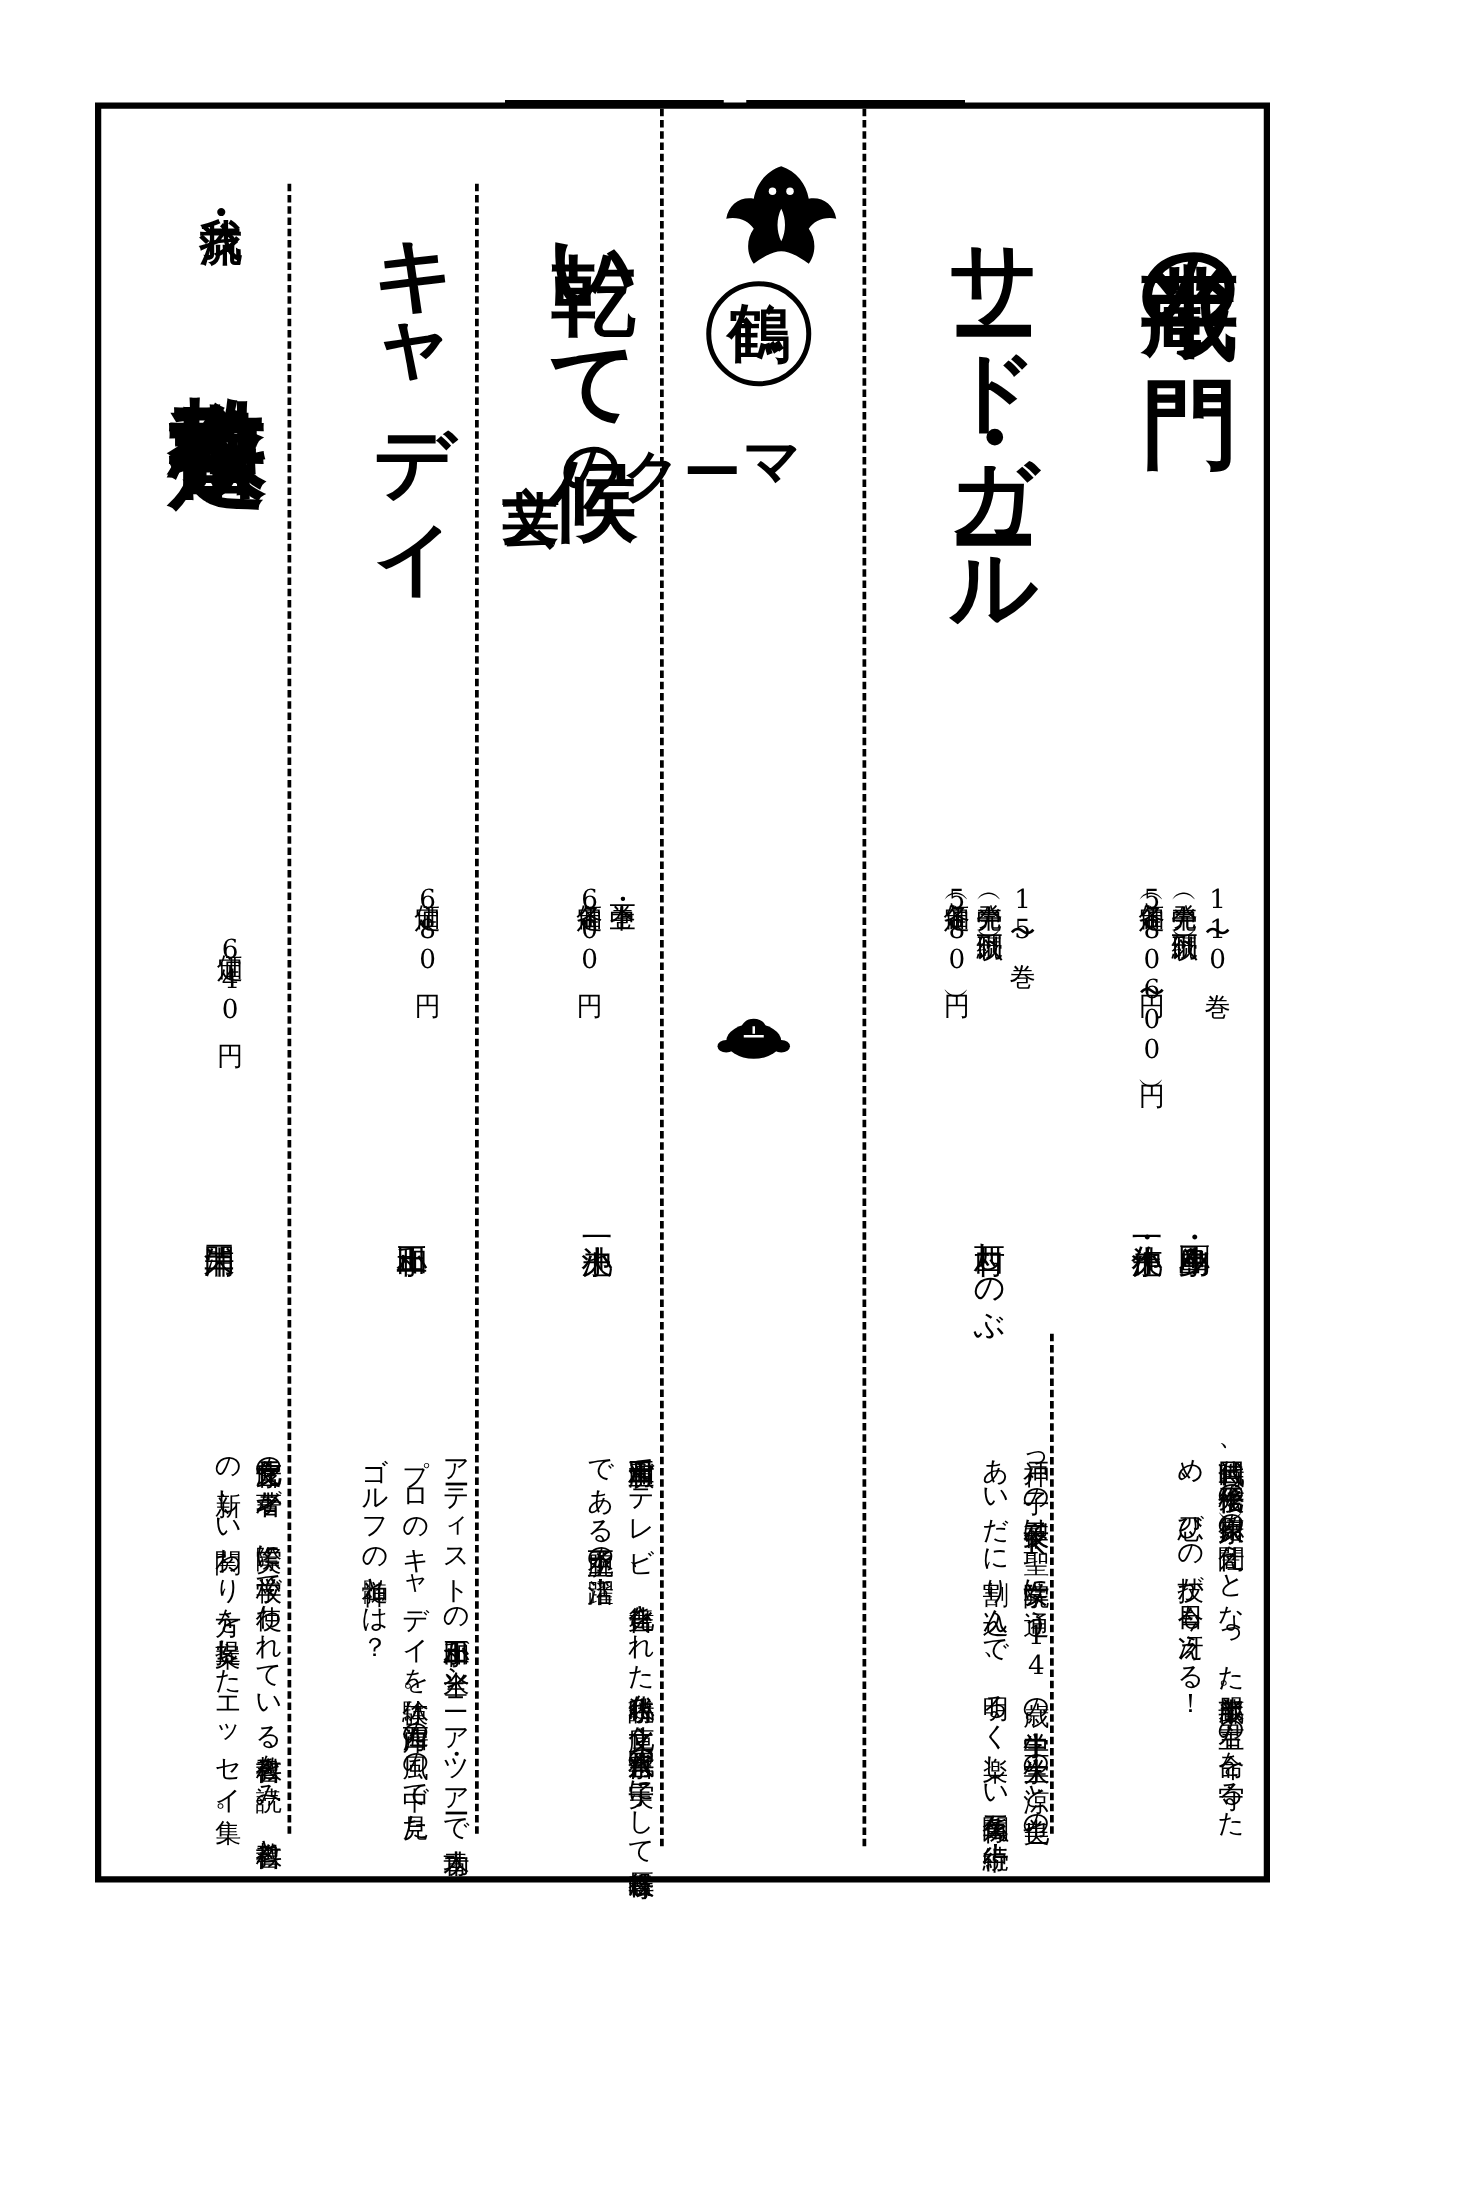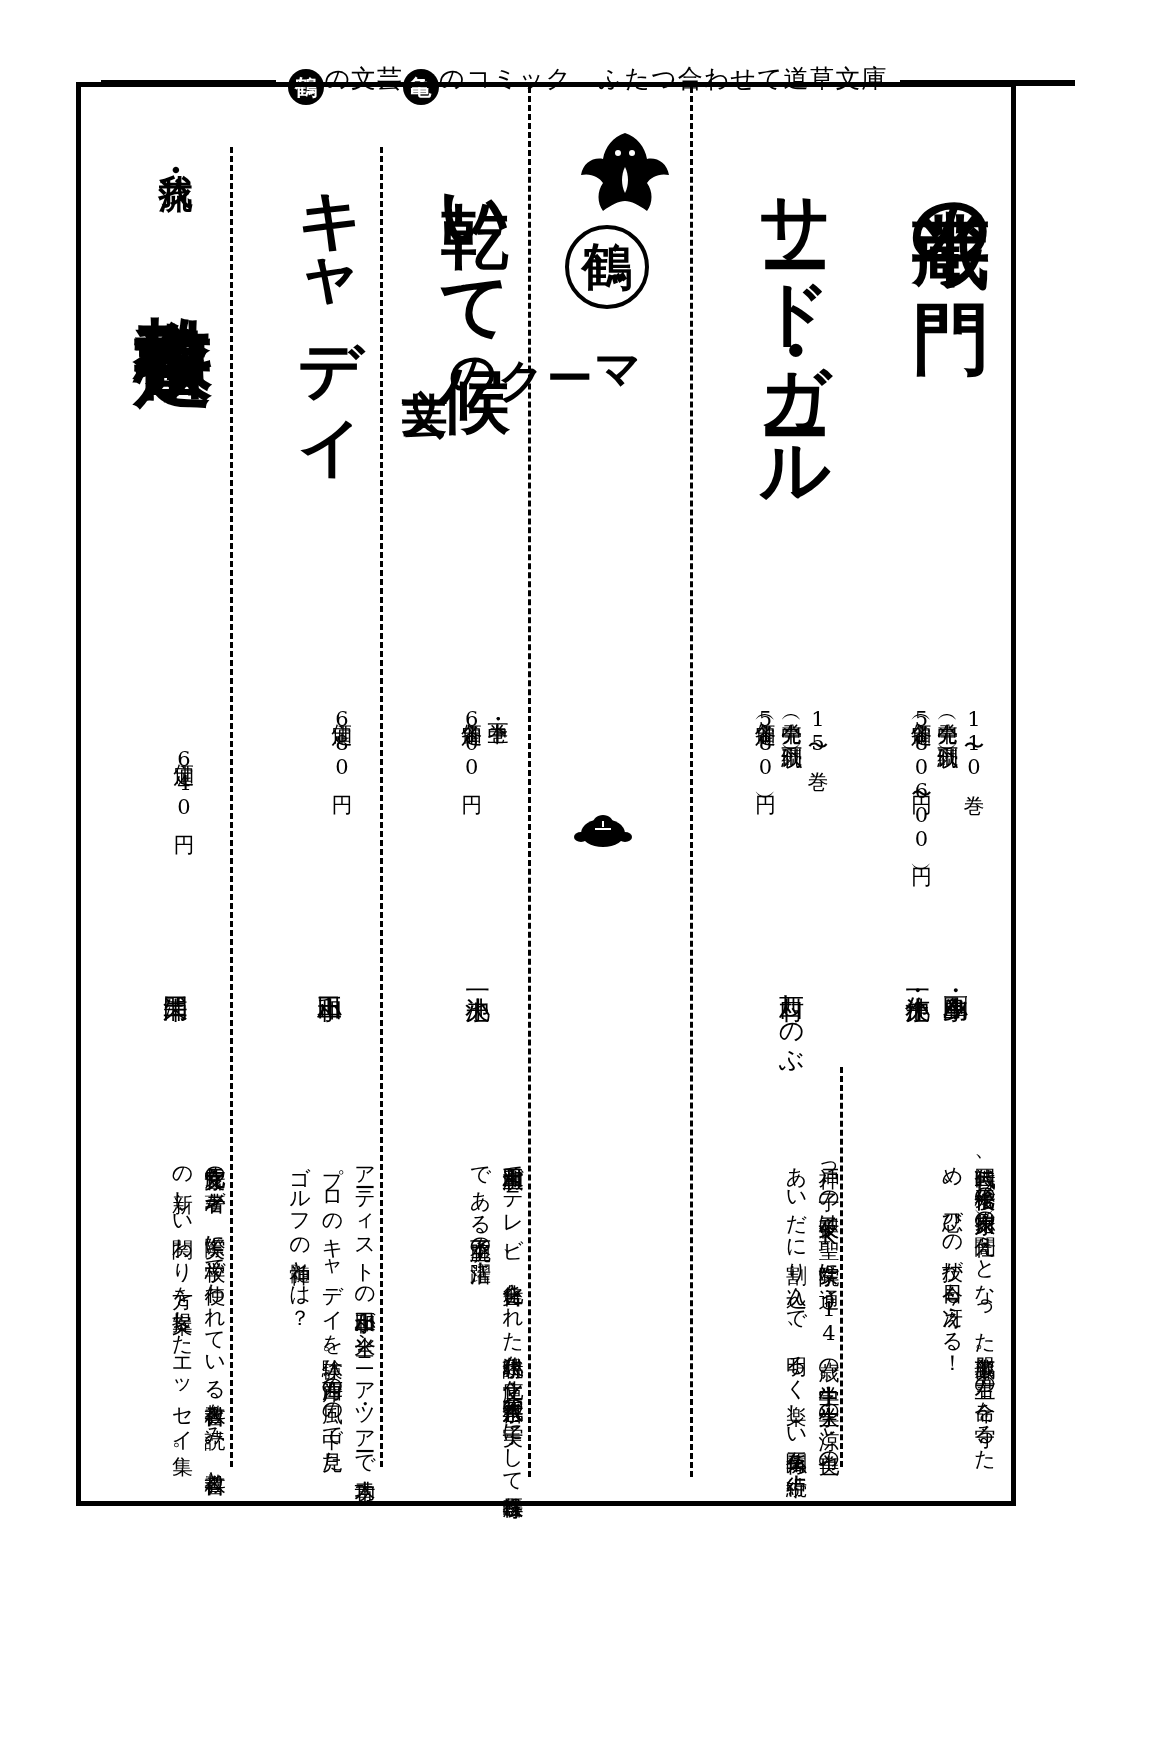--- a/index.html
+++ b/index.html
@@ -175,21 +175,20 @@
 
   .sublabel {
     font-size: 34px;
   }
 </style>
 </head>
 <body>
 
 <div class="header">
   <div class="rule left"></div>
-  <span class="hdr-text"><span class="seal">鶴</span><span>の文芸</span><span class="seal">亀</span><span>のコミック　ふたつ合わせて道草文庫</span></span>
   <div class="rule right"></div>
 </div>
 
 <div class="frame">
 
   <div class="entry" style="right: 14px;">
     <div class="title t-xl" style="top:0; right:6px;">半蔵の門</div>
     <div class="price" style="top: 560px; right: 10px;">1〜10巻
 （発売中 以下続刊）
 （定価各580円〜600円）</div>

